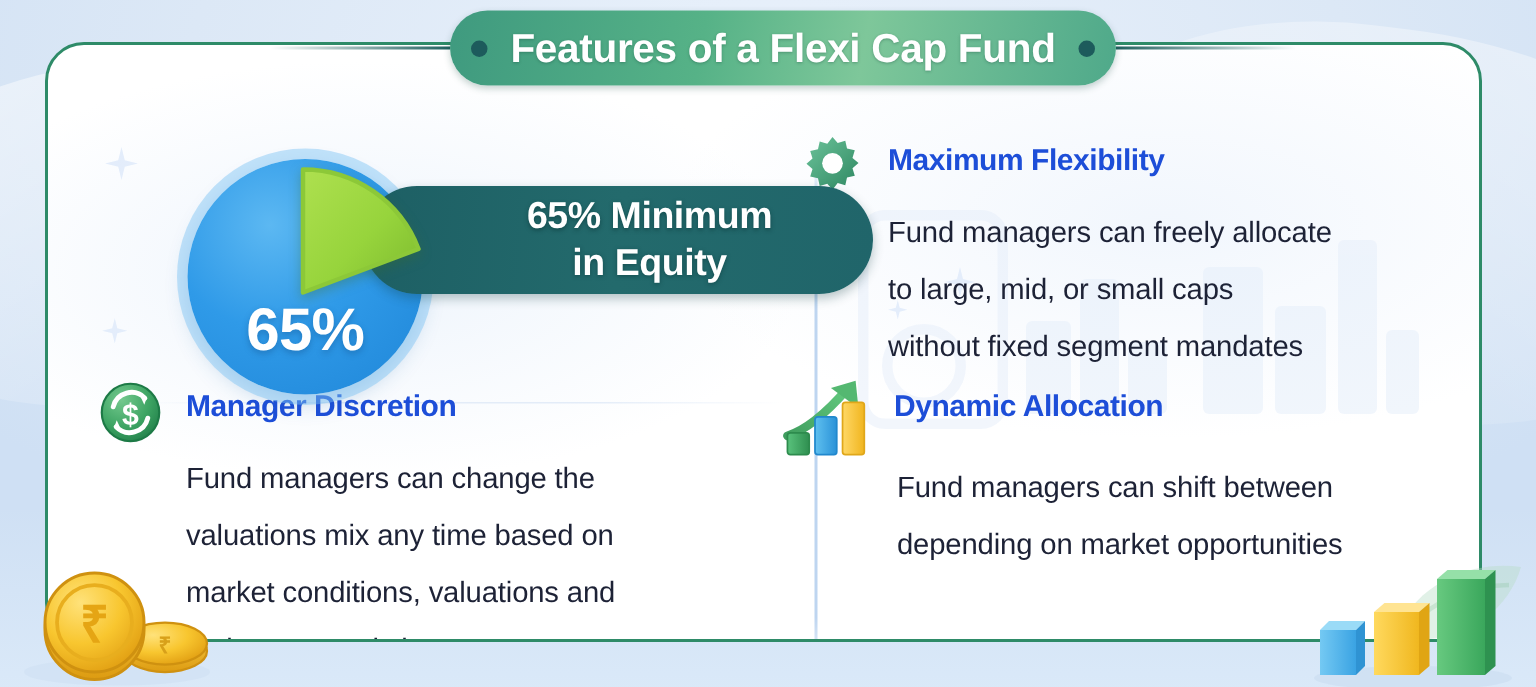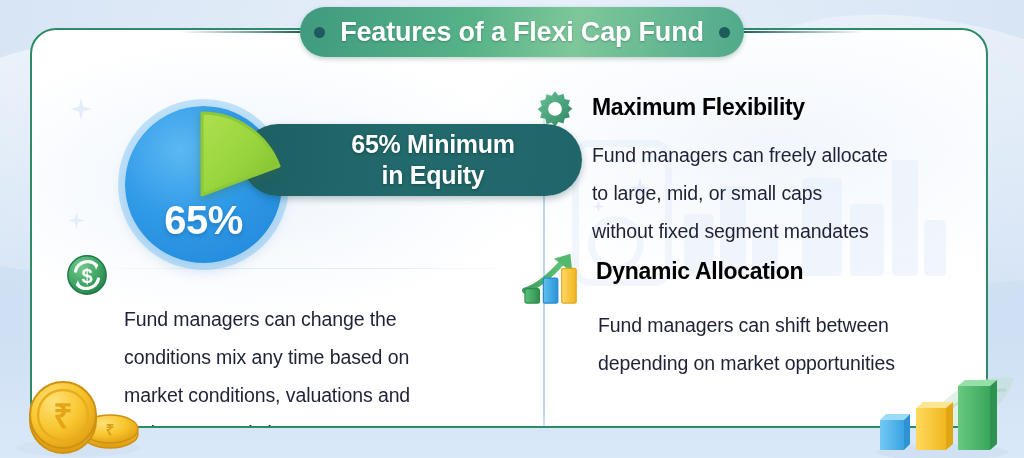--- a/index.html
+++ b/index.html
@@ -182,23 +182,23 @@
     align-items: flex-start;
     gap: 14px;
   }
   .q-icon {
     flex: 0 0 auto;
     width: 46px;
     height: 46px;
     position: relative;
   }
   .q-title {
-    font-size: 23px;
+    font-size: 20px;
     font-weight: bold;
-    color: #000000;
+    color: #1d4ed8;
     letter-spacing: -0.3px;
     line-height: 30px;
     padding-top: 4px;
     white-space: nowrap;
     text-align: center;
   }
   .q-body {
     font-size: 19.5px;
     line-height: 38px;
     color: #1d2236;
@@ -386,24 +386,25 @@
             </defs>
             <circle cx="24" cy="24" r="20" fill="url(#coinG)"></circle>
             <circle cx="24" cy="24" r="20" fill="none" stroke="#1d7a46" stroke-width="1.5"></circle>
             <path d="M12 20 A13 13 0 0 1 34 14" fill="none" stroke="#ffffff" stroke-width="3.4" stroke-linecap="round"></path>
             <path d="M36 28 A13 13 0 0 1 14 34" fill="none" stroke="#ffffff" stroke-width="3.4" stroke-linecap="round"></path>
             <path d="M31 13 l4 1.6 -1.4 4z" fill="#ffffff"></path>
             <path d="M17 35 l-4 -1.6 1.4 -4z" fill="#ffffff"></path>
             <text x="24" y="32.5" font-family="'Liberation Sans',sans-serif" font-size="21" font-weight="bold" fill="#ffffff" text-anchor="middle">$</text>
           </svg>
         </div>
+        <div class="q-title">Manager Discretion</div>
       </div>
       <div class="q-body" style="margin-left:60px; margin-top:2px;">
         <div>Fund managers can change the</div>
-        <div>conditions mix any time based on</div>
+        <div>valuations mix any time based on</div>
         <div>market conditions, valuations and</div>
         <div>their own conviction.</div>
       </div>
     </div>
 
     <div class="quad" style="left:490px; top:222px; width:450px;">
       <div class="q-head">
         <div class="q-icon" style="width:62px; height:58px; margin-top:-4px;">
           <svg viewBox="0 0 64 60" width="62" height="58">
             <defs>

